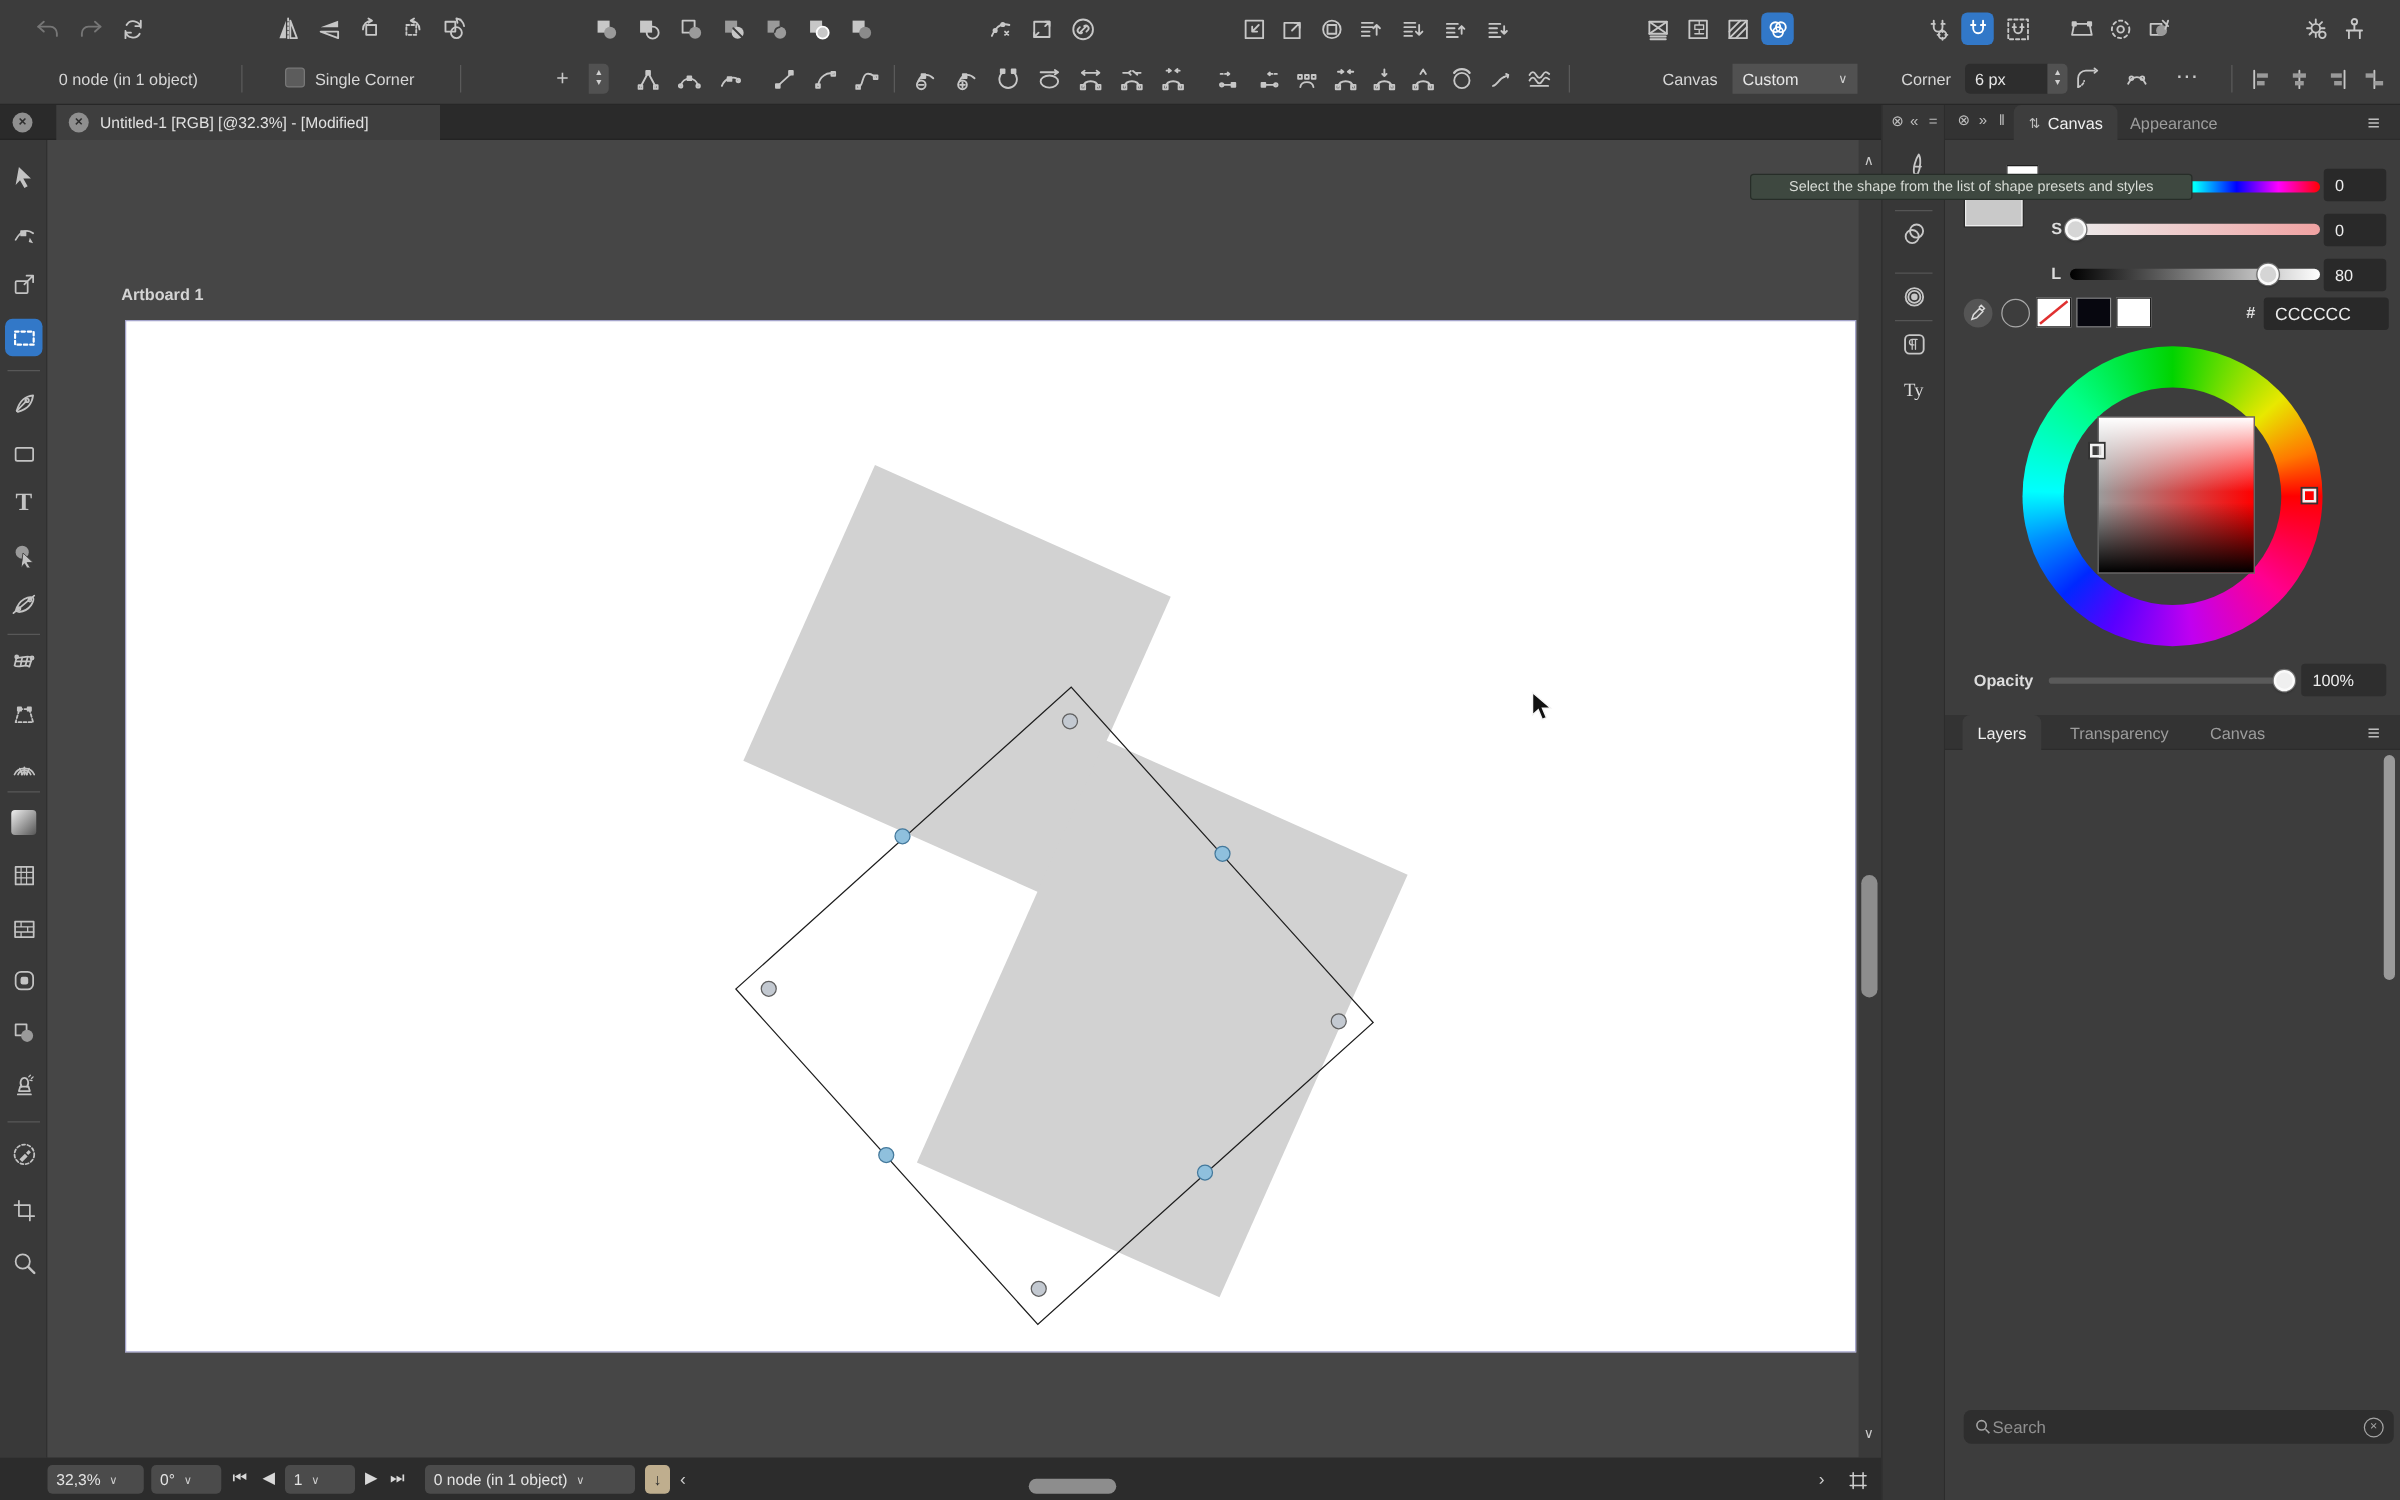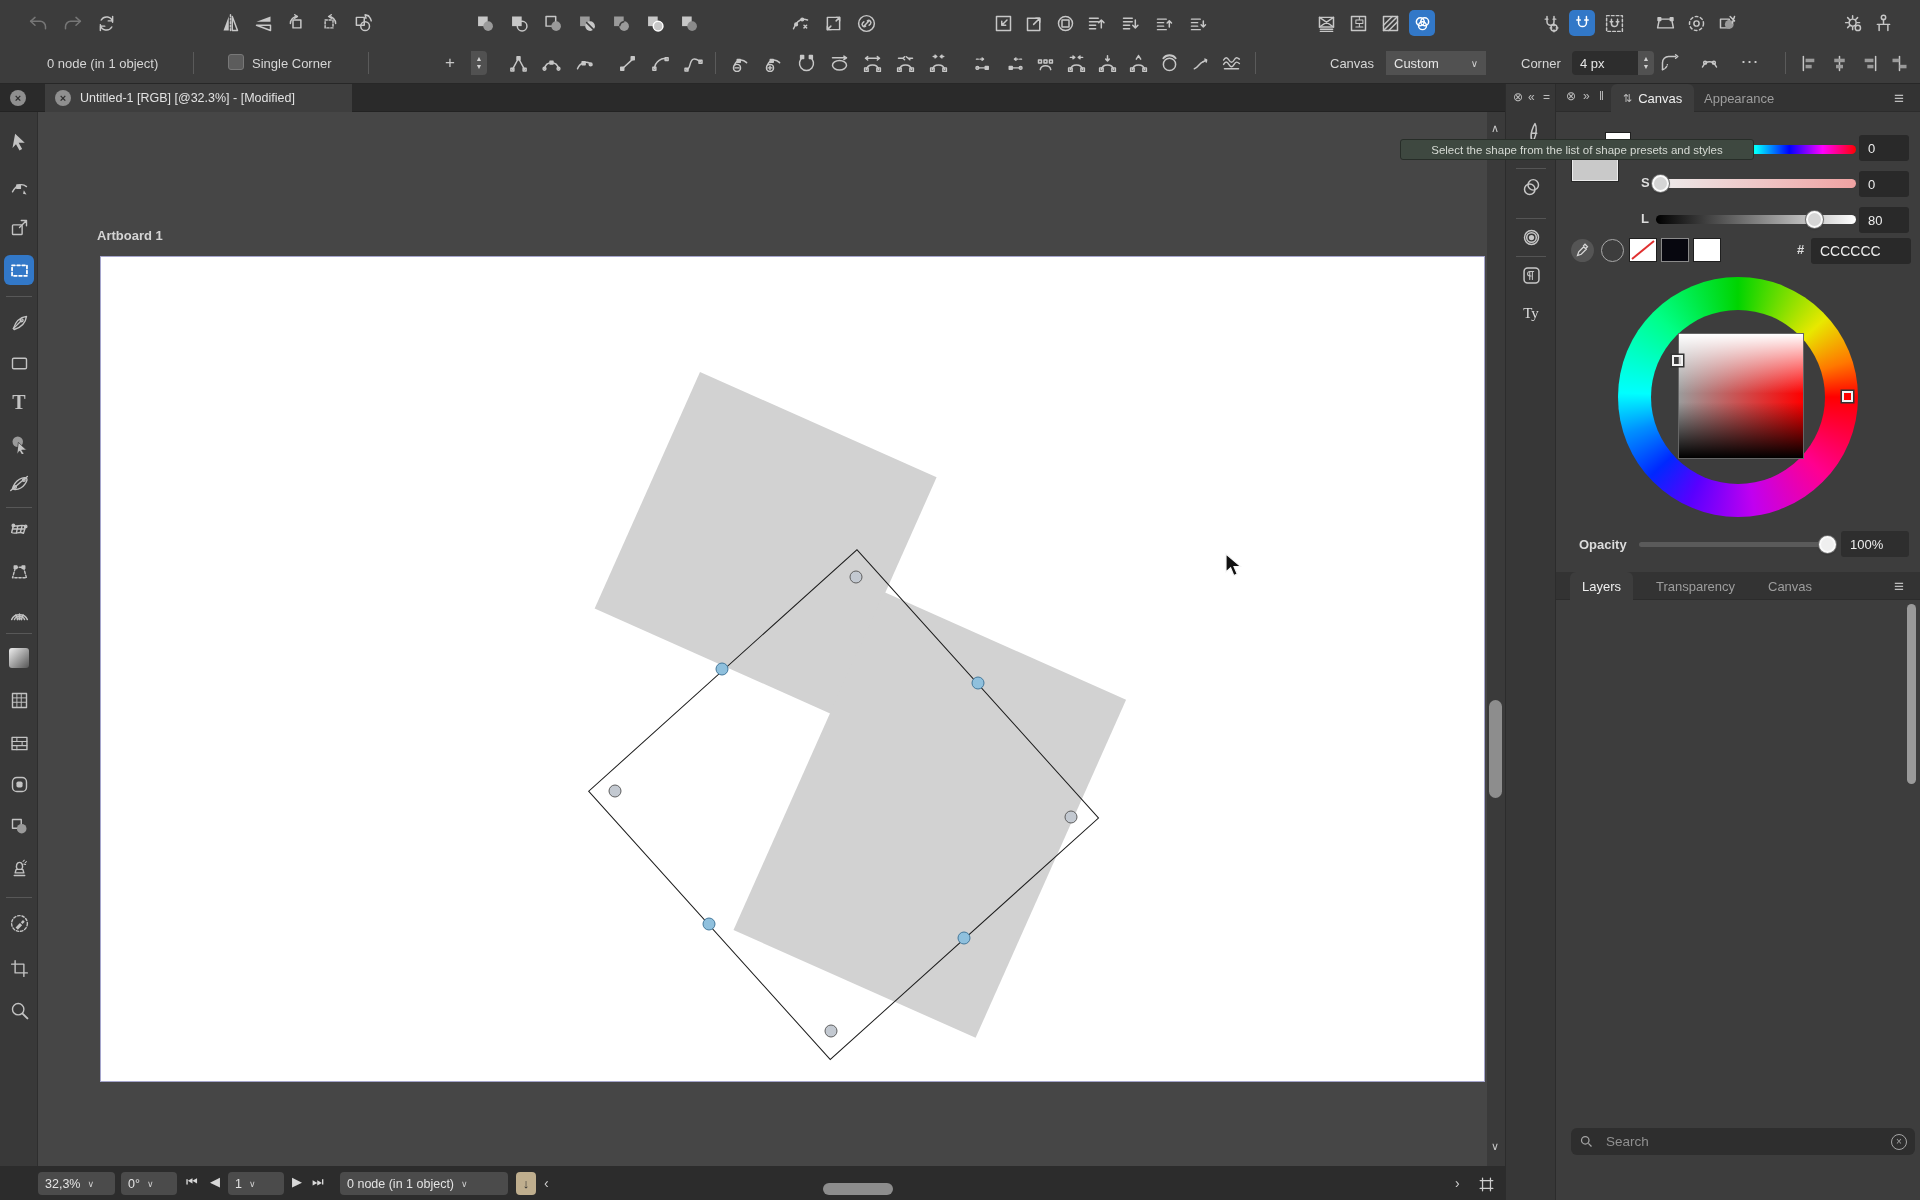--- a/index.html
+++ b/index.html
@@ -76,21 +76,21 @@
   .swatch { position:absolute; width:28px; height:24px; border:1px solid #1f1f1f; }
   
   #wheel { position:absolute; left:1617px; top:277px; width:240px; height:240px; border-radius:50%;
     background:conic-gradient(from 0deg, #00d400, #e8e800 48deg, #ff7800 72deg, #ff0000 90deg, #ff0090 132deg, #c000f0 172deg, #5800ff 205deg, #0028ff 228deg, #0090ff 252deg, #00ffff 272deg, #00ff88 315deg, #00d400 360deg); }
   #wheelhole { position:absolute; left:33px; top:33px; width:174px; height:174px; border-radius:50%; background:#3d3d3d; }
   #slsquare { position:absolute; left:1677px; top:333px; width:126px; height:126px;
     background-image:linear-gradient(to bottom, #ffffff 0%, rgba(255,255,255,0) 48%, rgba(0,0,0,0) 55%, #000000 100%),
       linear-gradient(to right, #9b9b9b, #ff0000); border:1px solid #666; }
   .marker { position:absolute; width:11px; height:11px; border:2px solid #f2f2f2; box-shadow:0 0 0 1.5px #333; }
   #search { position:absolute; left:1570px; top:1128px; width:344px; height:27px; background:#2e2e2e; border-radius:6px;
-    display:flex; align-items:center; padding:0 8px; gap:12px; }
+    display:flex; align-items:center; padding:0 8px; gap:0; }
   #search input { background:transparent; border:none; outline:none; color:#bdbdbd; font-size:13.5px; width:270px;
     font-family:"Liberation Sans",sans-serif; }
   #search input::placeholder { color:#909090; }
   .footicon { position:absolute; top:1160px; width:28px; height:28px; display:flex; align-items:center; justify-content:center; }
   .footicon svg { stroke:#cdcdcd; fill:none; stroke-width:1.6; stroke-linecap:round; }
   
   #tooltip { position:absolute; left:1400px; top:139px; width:354px; height:21px; background:#3e4840; border:1px solid #272d28;
     border-radius:3px; color:#d6dad4; font-size:11.5px; display:flex; align-items:center; justify-content:center; z-index:50; white-space:nowrap; }
   #cursor { position:absolute; left:1222px; top:553px; z-index:60; }
 </style>
@@ -560,21 +560,21 @@
       </div>
     <div class="vsep" style="left:715px; top:52px;"></div>
     <div class="vsep" style="left:1255px; top:52px;"></div>
     <div class="ctxtext" style="left:1330px;">Canvas</div>
     <div class="ddbox" style="left:1386px; top:51px; width:100px;">
       <span>Custom</span>
         <span class="chev">∨</span>
     </div>
     <div class="ctxtext" style="left:1521px;">Corner</div>
     <div class="inputbox" style="left:1572px; top:51px; width:66px;">
-      <span>4 px</span>
+      <span>6 px</span>
     </div>
     <div class="stepper" style="left:1638px; top:51px;">
         <span>▲</span>
         <span>▼</span>
       </div>
     <div class="ctxtext" style="left:1740px; top:46px; font-size:19px; color:#c9c9c9;">…</div>
     <div class="vsep" style="left:1785px; top:52px;"></div>
   </div>
 
   <div id="tabbar">

